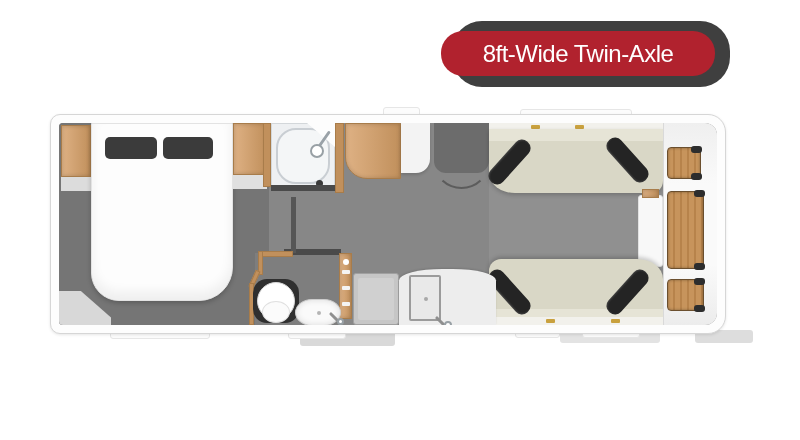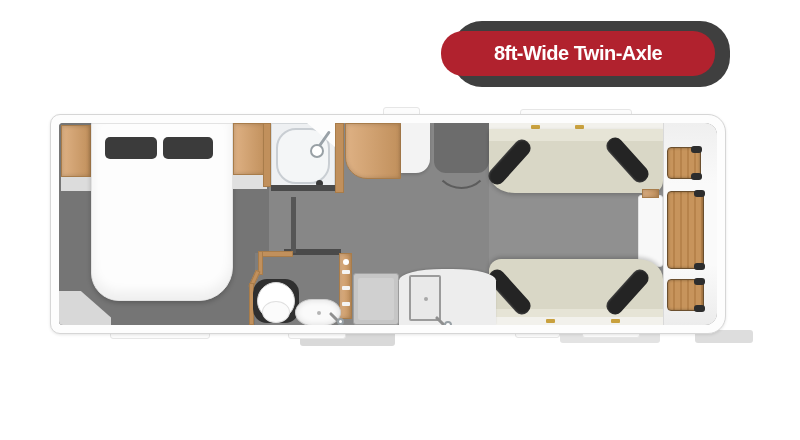--- a/index.html
+++ b/index.html
@@ -11,21 +11,21 @@
   }
   *{margin:0;padding:0;box-sizing:border-box}
   html,body{background:#ffffff}
   body{font-family:"Liberation Sans",sans-serif}
   .stage{position:relative;width:800px;height:440px;background:#fff;overflow:hidden}
   .abs{position:absolute}
   
   .badge-shadow{left:452px;top:21px;width:278px;height:66px;background:var(--badge_shadow);border-radius:30px}
   .badge{left:441px;top:31px;width:274px;height:45px;background:var(--badge_bg);border-radius:22px;
          display:flex;align-items:center;justify-content:center}
-  .badge span{color:var(--badge_text);font-size:20px;font-weight:bold;letter-spacing:-.5px}
+  .badge span{color:var(--badge_text);font-size:24px;font-weight:normal;letter-spacing:-.5px}
   
   .van{left:50px;top:114px;width:676px;height:220px;background:var(--wall);
        border:1px solid #d6d6d6;border-radius:10px 18px 18px 10px;box-shadow:0 1px 3px rgba(0,0,0,.10)}
   .interior{left:8px;top:8px;width:658px;height:202px;background:var(--floor_mid);
             border-radius:4px 12px 12px 4px;overflow:hidden}
   .wood{background:linear-gradient(90deg,var(--wood),var(--wood_dark));border:1px solid var(--wood_edge);
         box-shadow:inset 0 0 4px rgba(0,0,0,.18)}
   .woodline{background:var(--wood_dark);border:1px solid var(--wood_edge)}
   .wtable{background:repeating-linear-gradient(90deg,#c7945c 0 5px,#b7834b 5px 7px);
           border:1px solid #6b4f2e;border-radius:4px;box-shadow:inset 0 0 3px rgba(0,0,0,.35)}

